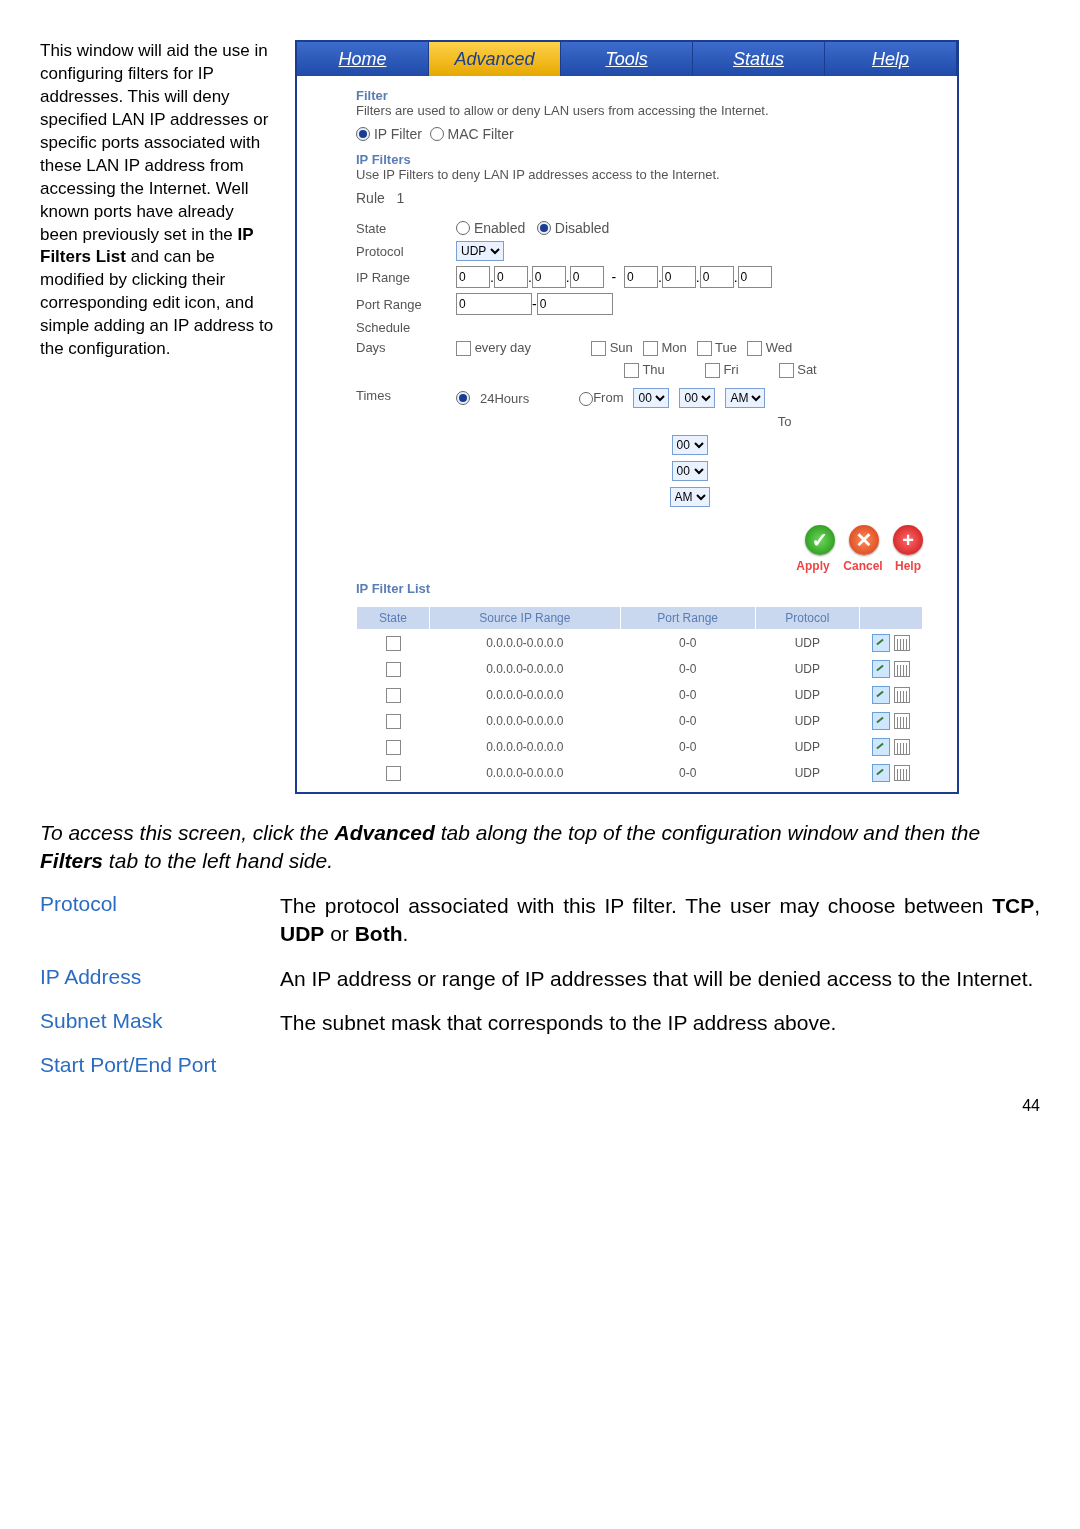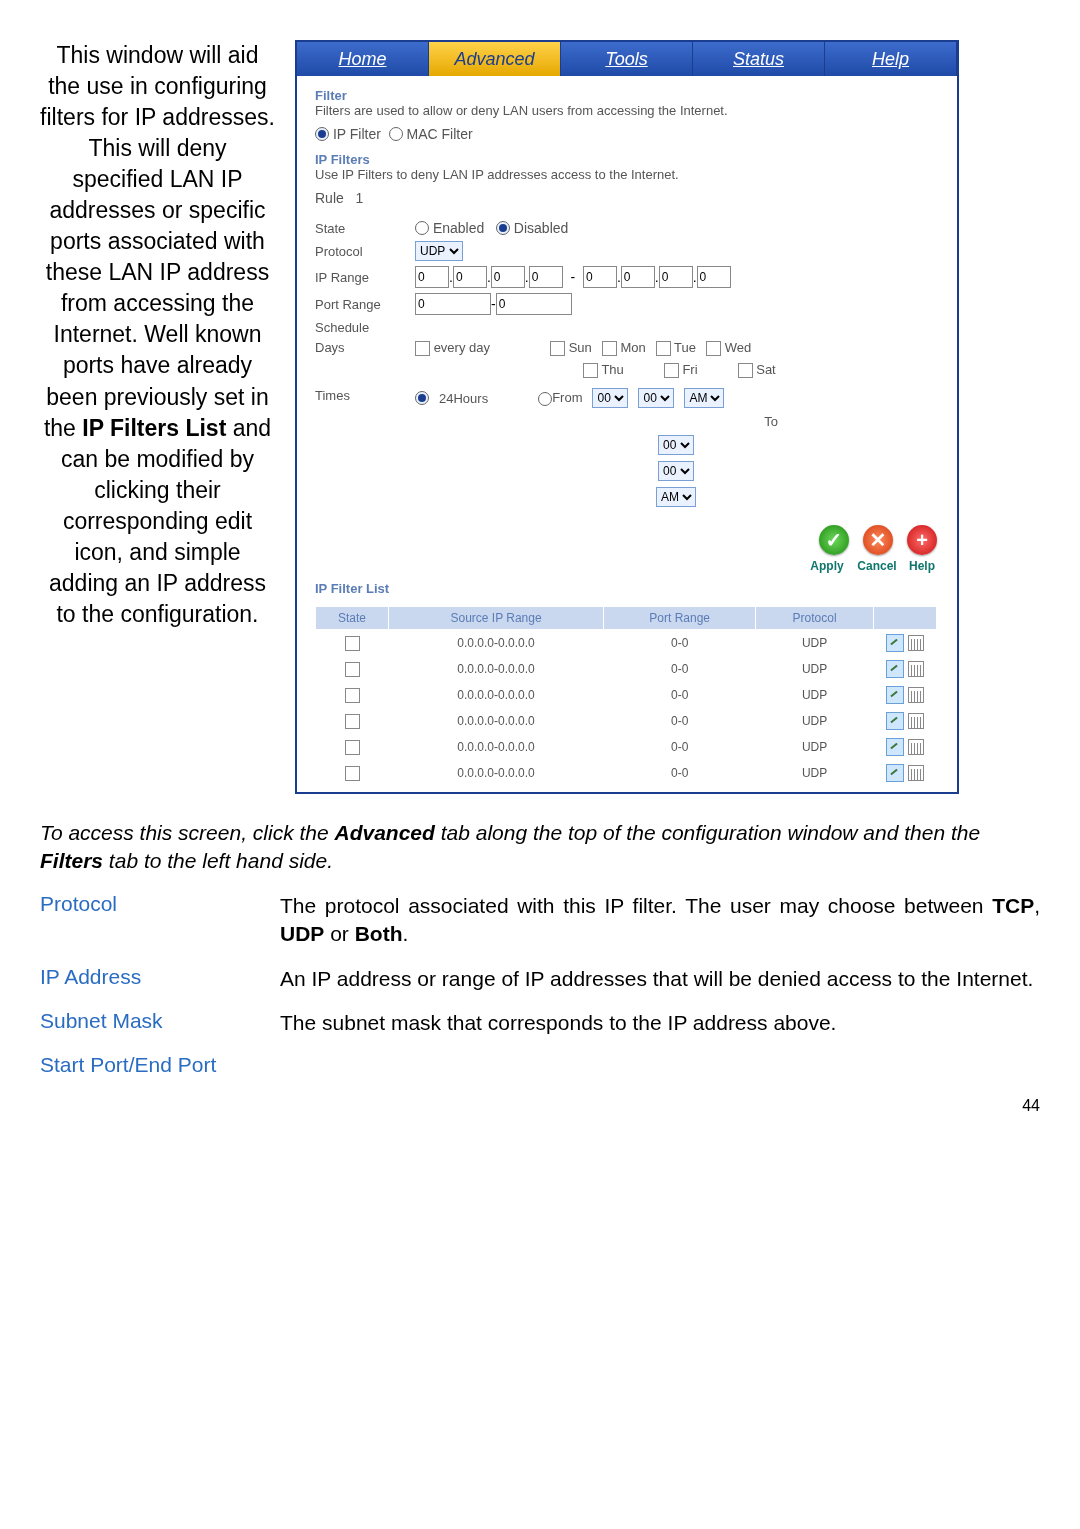--- a/index.html
+++ b/index.html
@@ -10,23 +10,22 @@
     color: #000;
     width: 1000px;
   }
   .top-flex {
     display: flex;
     align-items: flex-start;
     gap: 20px;
   }
   .left-para {
     width: 235px;
-    font-size: 23px;
+    font-size: 17px;
     line-height: 1.35;
-    text-align: center;
   }
   .router-ui {
     border: 2px solid #1a3d8f;
     width: 660px;
     background: #fff;
     font-size: 14px;
     font-family: Verdana, Arial, sans-serif;
   }
   .tabbar {
     display: flex;
@@ -45,21 +44,22 @@
     font-size: 18px;
     text-decoration: underline;
     border-right: 1px solid #1a3d8f;
   }
   .tabbar .tab.active {
     background: linear-gradient(#ffd24a, #e6a800);
     color: #1a3d8f;
     text-decoration: none;
   }
   .inner {
-    padding: 12px 20px 6px 18px;
+    padding: 12px 34px 6px 18px;
+    margin-left: 41px;
   }
   .section-title {
     color: #5b7db5;
     font-weight: bold;
     font-size: 13px;
   }
   .desc {
     color: #555;
     font-size: 13px;
     margin-bottom: 8px;
@@ -71,21 +71,21 @@
   .sel { border:1px solid #7a9fd4; background:#eaf2ff; font-size:12px; height:20px;}
   .days-row { display:flex; flex-wrap:wrap; gap:6px 10px; align-items:center; color:#555; font-size:13px;}
   .cb { width:13px; height:13px; border:1px solid #888; background:#fff; display:inline-block; vertical-align:middle;}
   .rbtn { display:inline-block; width:12px; height:12px; border:1px solid #666; border-radius:50%; vertical-align:middle; position:relative;}
   .rbtn.sel::after{ content:""; position:absolute; inset:2px; background:#1a3d8f; border-radius:50%;}
   .btn-row { display:flex; justify-content:flex-end; gap:14px; margin:18px 0 6px 0;}
   .circle-btn { width:30px; height:30px; border-radius:50%; display:flex; align-items:center; justify-content:center; color:#fff; font-weight:bold; font-size:20px; box-shadow:0 1px 2px rgba(0,0,0,.4);}
   .apply{ background:radial-gradient(#6cd85a,#1c8a10);}
   .cancel{ background:radial-gradient(#ff8a5a,#d23a10);}
   .helpb{ background:radial-gradient(#ff6a6a,#c81010);}
-  .btn-caps{ display:flex; justify-content:flex-end; gap:10px; font-size:12px; font-weight:bold; color:#0f766e; margin-top:-2px;}
+  .btn-caps{ display:flex; justify-content:flex-end; gap:10px; font-size:12px; font-weight:bold; color:#ef4444; margin-top:-2px;}
   .list-head{ color:#5b7db5; font-weight:bold; font-size:13px; margin-top:8px;}
   .tbl { width:100%; border-collapse:collapse; font-size:12px; color:#555; margin-top:10px;}
   .tbl th{ background:#c9d7ef; color:#5b7db5; font-weight:normal; text-align:center; padding:4px 6px; border:1px solid #fff; font-size:12px;}
   .tbl td{ text-align:center; padding:4px 6px;}
   .icon-edit, .icon-del{ width:16px; height:16px; display:inline-block; vertical-align:middle;}
   .icon-edit{ background:#cfe6ff; border:1px solid #6aa0d8; position:relative;}
   .icon-edit::after{ content:""; position:absolute; width:8px; height:2px; background:#3a7a3a; top:6px; left:3px; transform:rotate(-40deg);}
   .icon-del{ position:relative;}
   .icon-del::before{ content:""; position:absolute; inset:0; border:1px solid #888;}
   .icon-del::after{ content:""; position:absolute; left:3px; right:3px; top:4px; bottom:1px; background:repeating-linear-gradient(90deg,#888 0 1px,transparent 1px 3px);}

